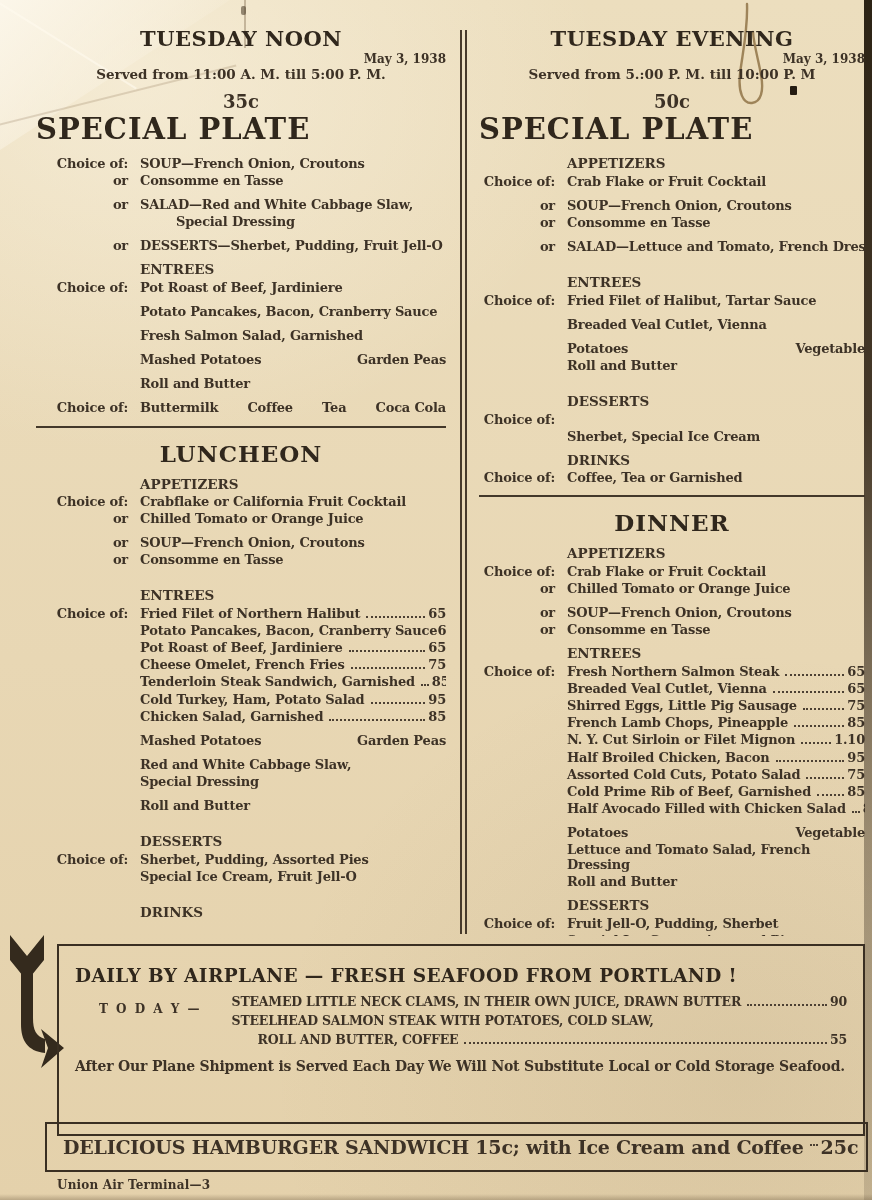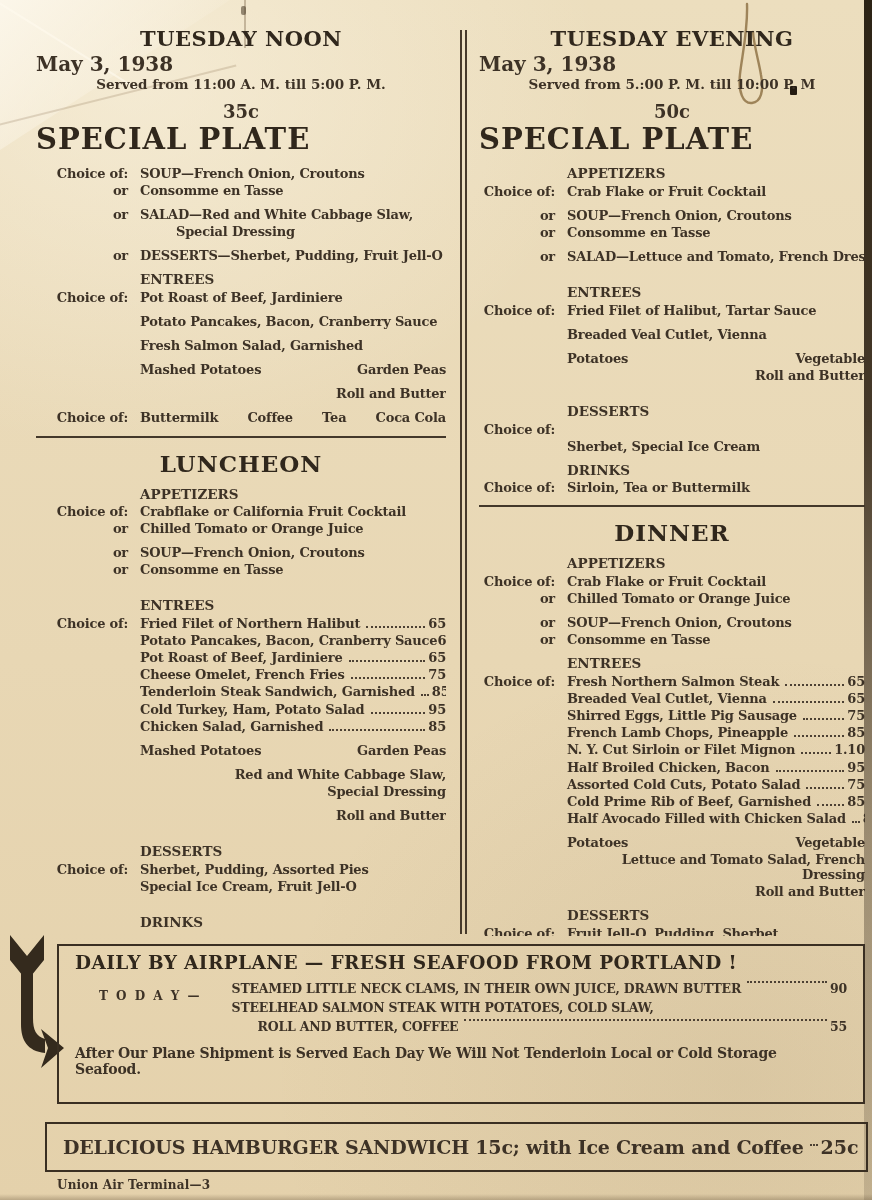--- a/index.html
+++ b/index.html
@@ -24,47 +24,47 @@
   .edge-bottom{position:absolute;left:0;bottom:0;width:100%;height:6px;background:linear-gradient(to top,rgba(88,70,46,.30),rgba(88,70,46,0));}
   .speck{position:absolute;left:790px;top:86px;width:7px;height:9px;background:#241c12;border-radius:1px;}
   .stain{position:absolute;left:716px;top:0;}
   
   .menu{position:absolute;top:26px;left:36px;display:flex;}
   .col{width:410px;height:910px;overflow:hidden;--labw:104px;}
   .col[data-col="1"]{width:386px;--labw:88px;}
   .vrule{width:3px;height:904px;border-left:2px solid #473a2b;border-right:2px solid #473a2b;margin:4px 12px 0 14px;}
   .sec-title{font-size:21px;text-align:center;letter-spacing:.5px;color:#30271c;}
   .sec-title.solo{font-size:23px;letter-spacing:1px;margin-top:2px;}
-  .sec-date{font-size:20px;text-align:left;margin-top:1px;}
+  .sec-date{font-size:12px;text-align:right;margin-top:1px;}
   .sec-served{font-size:13.5px;text-align:center;}
   .sec-price{font-size:18px;text-align:center;margin-top:9px;}
   .sec-plate{font-size:29px;text-align:left;letter-spacing:1px;color:#30271c;}
   .rule{border-top:2.5px solid #43382a;margin:10px 0 12px;}
   .rows{margin-top:10px;}
   .row{display:flex;align-items:baseline;margin-top:2px;font-size:13px;line-height:1.16;letter-spacing:-.2px;}
   .row.g1{margin-top:9px;}
   .row.g2{margin-top:21px;}
   .lab{flex:0 0 var(--labw);text-align:right;padding-right:12px;box-sizing:border-box;white-space:nowrap;}
   .cnt{flex:1;min-width:0;}
   .cnt.head{font-size:13.5px;letter-spacing:0;}
-  .cnt.center{text-align:right;}
+  .cnt.center{text-align:left;}
   .cnt.line{display:flex;align-items:baseline;}
   .cnt.line.indent{padding-left:36px;}
   .t{white-space:nowrap;}
   .fill{flex:1;}
   .leader{flex:1;border-bottom:2px dotted #4c4033;margin:0 3px 3px 6px;min-width:8px;}
   .price,.right{white-space:nowrap;}
   .spread{display:flex;justify-content:space-between;}
   
-  .seafood{position:absolute;left:57px;top:944px;width:808px;height:160px;border:2.5px solid #3a2f22;box-sizing:border-box;padding:6px 16px 8px 16px;}
+  .seafood{position:absolute;left:57px;top:944px;width:808px;height:192px;border:2.5px solid #3a2f22;box-sizing:border-box;padding:19px 16px 8px 16px;}
   .sf-head{font-size:18.5px;letter-spacing:.4px;color:#30271c;white-space:nowrap;}
   .sf-body{display:flex;align-items:flex-start;}
   .sf-today{font-size:12px;letter-spacing:2px;margin:16px 0 0 24px;white-space:nowrap;}
   .sf-items{flex:1;margin-left:30px;margin-top:4px;}
-  .sf-row{display:flex;align-items:flex-start;font-size:12.5px;margin-top:4px;letter-spacing:-.2px;}
+  .sf-row{display:flex;align-items:flex-end;font-size:12.5px;margin-top:4px;letter-spacing:-.2px;}
   .sf-row.indent{padding-left:26px;}
   .sf-note{font-size:14px;margin-top:11px;letter-spacing:-.2px;}
   
   .burger{position:absolute;left:45px;top:1122px;width:823px;height:50px;border:2.5px solid #3a2f22;box-sizing:border-box;display:flex;align-items:center;padding:0 16px 0 16px;font-size:19px;}
   .burger .t{letter-spacing:-.2px;}
   .burger .leader{margin-bottom:5px;}
   
   .footer{position:absolute;left:57px;top:1178px;font-size:12px;letter-spacing:.2px;}
   .arrow{position:absolute;left:3px;top:932px;}
 </style>
@@ -384,21 +384,21 @@
                 <span class="t">Sherbet, Special Ice Cream</span>
               </div>
             </div>
             <div class="row g1">
               <div class="lab"></div>
               <div class="cnt head">DRINKS</div>
             </div>
             <div class="row">
               <div class="lab">Choice of:</div>
               <div class="cnt line">
-                <span class="t">Sirloin, Tea or Buttermilk</span>
+                <span class="t">Coffee, Tea or Garnished</span>
               </div>
             </div>
           </div>
         </div>
         <div class="sec">
           <div class="rule"></div>
           <div class="sec-title solo">DINNER</div>
           <div class="rows">
             <div class="row">
               <div class="lab"></div>
@@ -564,21 +564,21 @@
         <div class="sf-row">
           <span class="t">STEELHEAD SALMON STEAK WITH POTATOES, COLD SLAW,</span>
         </div>
         <div class="sf-row indent">
           <span class="t">ROLL AND BUTTER, COFFEE</span>
           <span class="leader"></span>
           <span class="price">55</span>
         </div>
       </div>
     </div>
-    <div class="sf-note">After Our Plane Shipment is Served Each Day We Will Not Tenderloin Local or Cold Storage Seafood.</div>
+    <div class="sf-note">After Our Plane Shipment is Served Each Day We Will Not Substitute Local or Cold Storage Seafood.</div>
   </div>
 
   <div class="burger">
     <span class="t">DELICIOUS HAMBURGER SANDWICH 15c; with Ice Cream and Coffee</span>
     <span class="leader"></span>
     <span class="price">25c</span>
   </div>
 
   <div class="footer">Union Air Terminal—3</div>
 </div>

